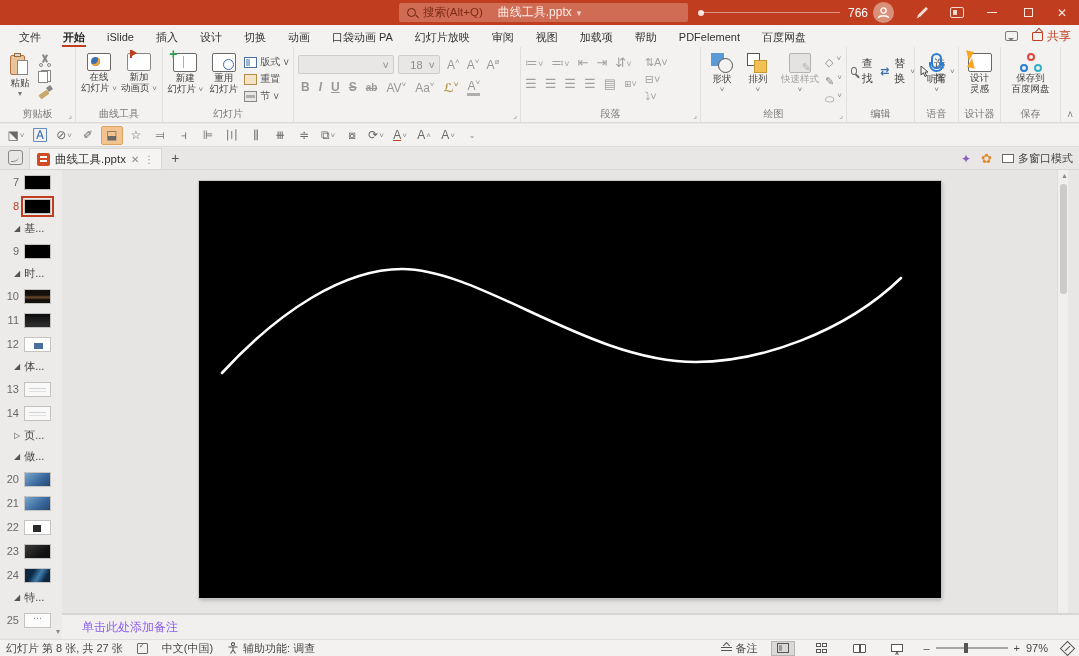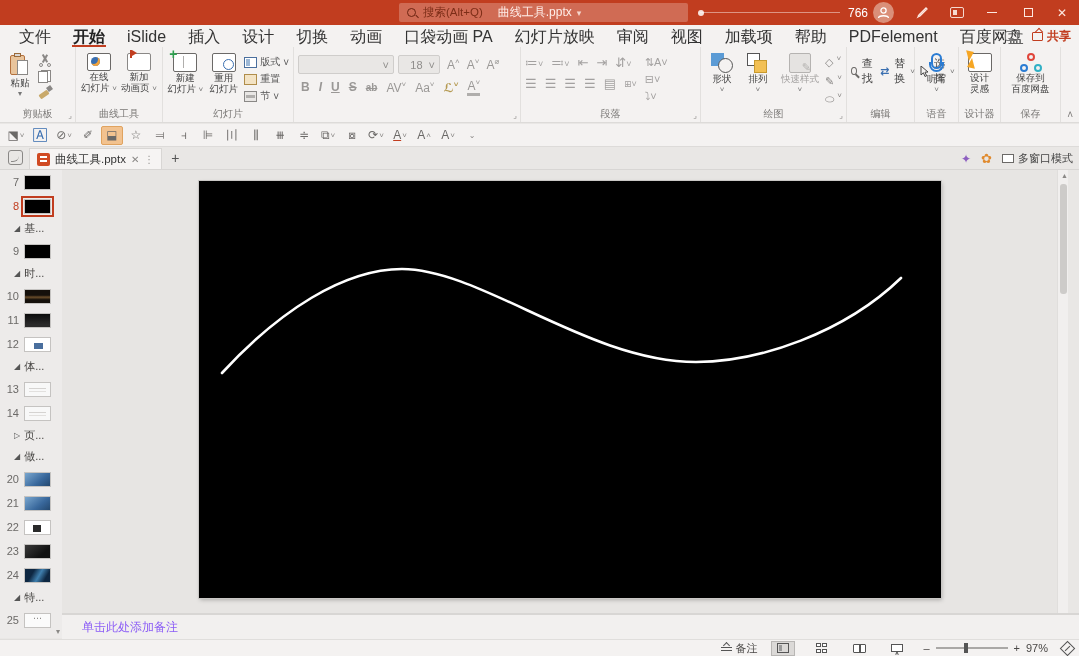--- a/index.html
+++ b/index.html
@@ -21,27 +21,27 @@
   .tb-avatar svg { display:block; }
   .tb-pen { position:absolute; left:915px; top:5px; }
   .tb-panel { position:absolute; left:950px; top:7px; width:14px; height:11px; border:1.3px solid #f5d9d0; border-radius:2px; }
   .tb-panel::after { content:""; position:absolute; left:2px; top:2px; width:4px; height:5px; background:#f5d9d0; }
   .winbtn { position:absolute; top:0; width:34px; height:25px; display:flex; align-items:center; justify-content:center; color:#fde8e1; font-size:12px; }
   .winbtn .bar { width:10px; height:1.4px; background:#fde8e1; }
   .winbtn .box { width:9px; height:9px; border:1.4px solid #fde8e1; }
 
   
   .menubar { position:absolute; left:0; top:25px; width:1079px; height:22px; background:#f4f2f1; display:flex; align-items:stretch; padding-left:8px; }
-  .mtab { padding:12px 11px; font-size:16px; color:#333; display:flex; align-items:center; position:relative; white-space:nowrap; }
+  .mtab { padding:12px 11px; font-size:11px; color:#333; display:flex; align-items:center; position:relative; white-space:nowrap; }
   .mtab.active { font-weight:bold; color:#222; }
   .mtab.active::after { content:""; position:absolute; left:10px; right:10px; bottom:1px; height:3px; background:#c13d1f; }
   .menu-right { position:absolute; right:8px; top:25px; height:22px; display:flex; align-items:center; gap:14px; }
   .comment-bubble { width:13px; height:10px; border:1.2px solid #7a7a7a; border-radius:2px; position:relative; }
   .comment-bubble::after { content:""; position:absolute; left:2px; bottom:-4px; border:3px solid transparent; border-top-color:#7a7a7a; }
-  .share { display:flex; align-items:center; gap:4px; color:#c13d1f; font-size:12px; font-weight:bold; }
+  .share { display:flex; align-items:center; gap:4px; color:#c13d1f; font-size:12px; font-weight:normal; }
   .share .share-ic { width:11px; height:9px; border:1.2px solid #c13d1f; border-radius:1px; position:relative; }
   .share .share-ic::after { content:""; position:absolute; left:3px; top:-4px; width:5px; height:5px; border-left:1.2px solid #c13d1f; border-top:1.2px solid #c13d1f; transform:rotate(45deg); }
 
   
   .ribbon { position:absolute; left:0; top:47px; width:1079px; height:76px; background:#f4f2f1; border-bottom:1px solid #dddbd9; display:flex; }
   .rgroup { position:relative; height:100%; border-right:1px solid #e2e0de; padding:4px 4px 14px 4px; display:flex; align-items:flex-start; gap:2px; }
   .rlabel { position:absolute; bottom:1px; left:0; right:0; text-align:center; font-size:10px; color:#7a7876; }
   .launcher { position:absolute; bottom:2px; right:3px; font-size:8px; color:#8a8886; }
   .bigbtn { width:40px; display:flex; flex-direction:column; align-items:center; gap:1px; padding-top:2px; }
   .bigbtn .blabel { font-size:9.5px; color:#444; text-align:center; line-height:1.15; }
@@ -626,20 +626,34 @@
     <span class="up">▲</span>
     <span class="thumbv"></span>
   </div>
 </div>
 
 <div class="notes">
   <span>单击此处添加备注</span>
 </div>
 
 <div class="statusbar">
+  <div class="sb-left">
+    <span>幻灯片 第 8 张, 共 27 张</span>
+    <span class="spell-ic"></span>
+    <span>中文(中国)</span>
+    <span style="display:flex;align-items:center;gap:4px">
+      <span class="acc-ic">
+          <svg width="12" height="12" viewBox="0 0 12 12">
+            <circle cx="6" cy="2.2" r="1.6" fill="none" stroke="#555" stroke-width="1.1"></circle>
+            <path d="M1.5 5 L10.5 5 M6 5 L6 8 M6 8 L3.5 11.5 M6 8 L8.5 11.5" fill="none" stroke="#555" stroke-width="1.1"></path>
+          </svg>
+        </span>
+      <span>辅助功能: 调查</span>
+    </span>
+  </div>
   <div class="sb-right">
     <span class="notes-toggle">
         <span class="nt-ic"></span>
         <span>备注</span>
       </span>
     <span class="view-btn active">
         <span class="vi-normal"></span>
       </span>
     <span class="view-btn">
         <span class="vi-grid">

